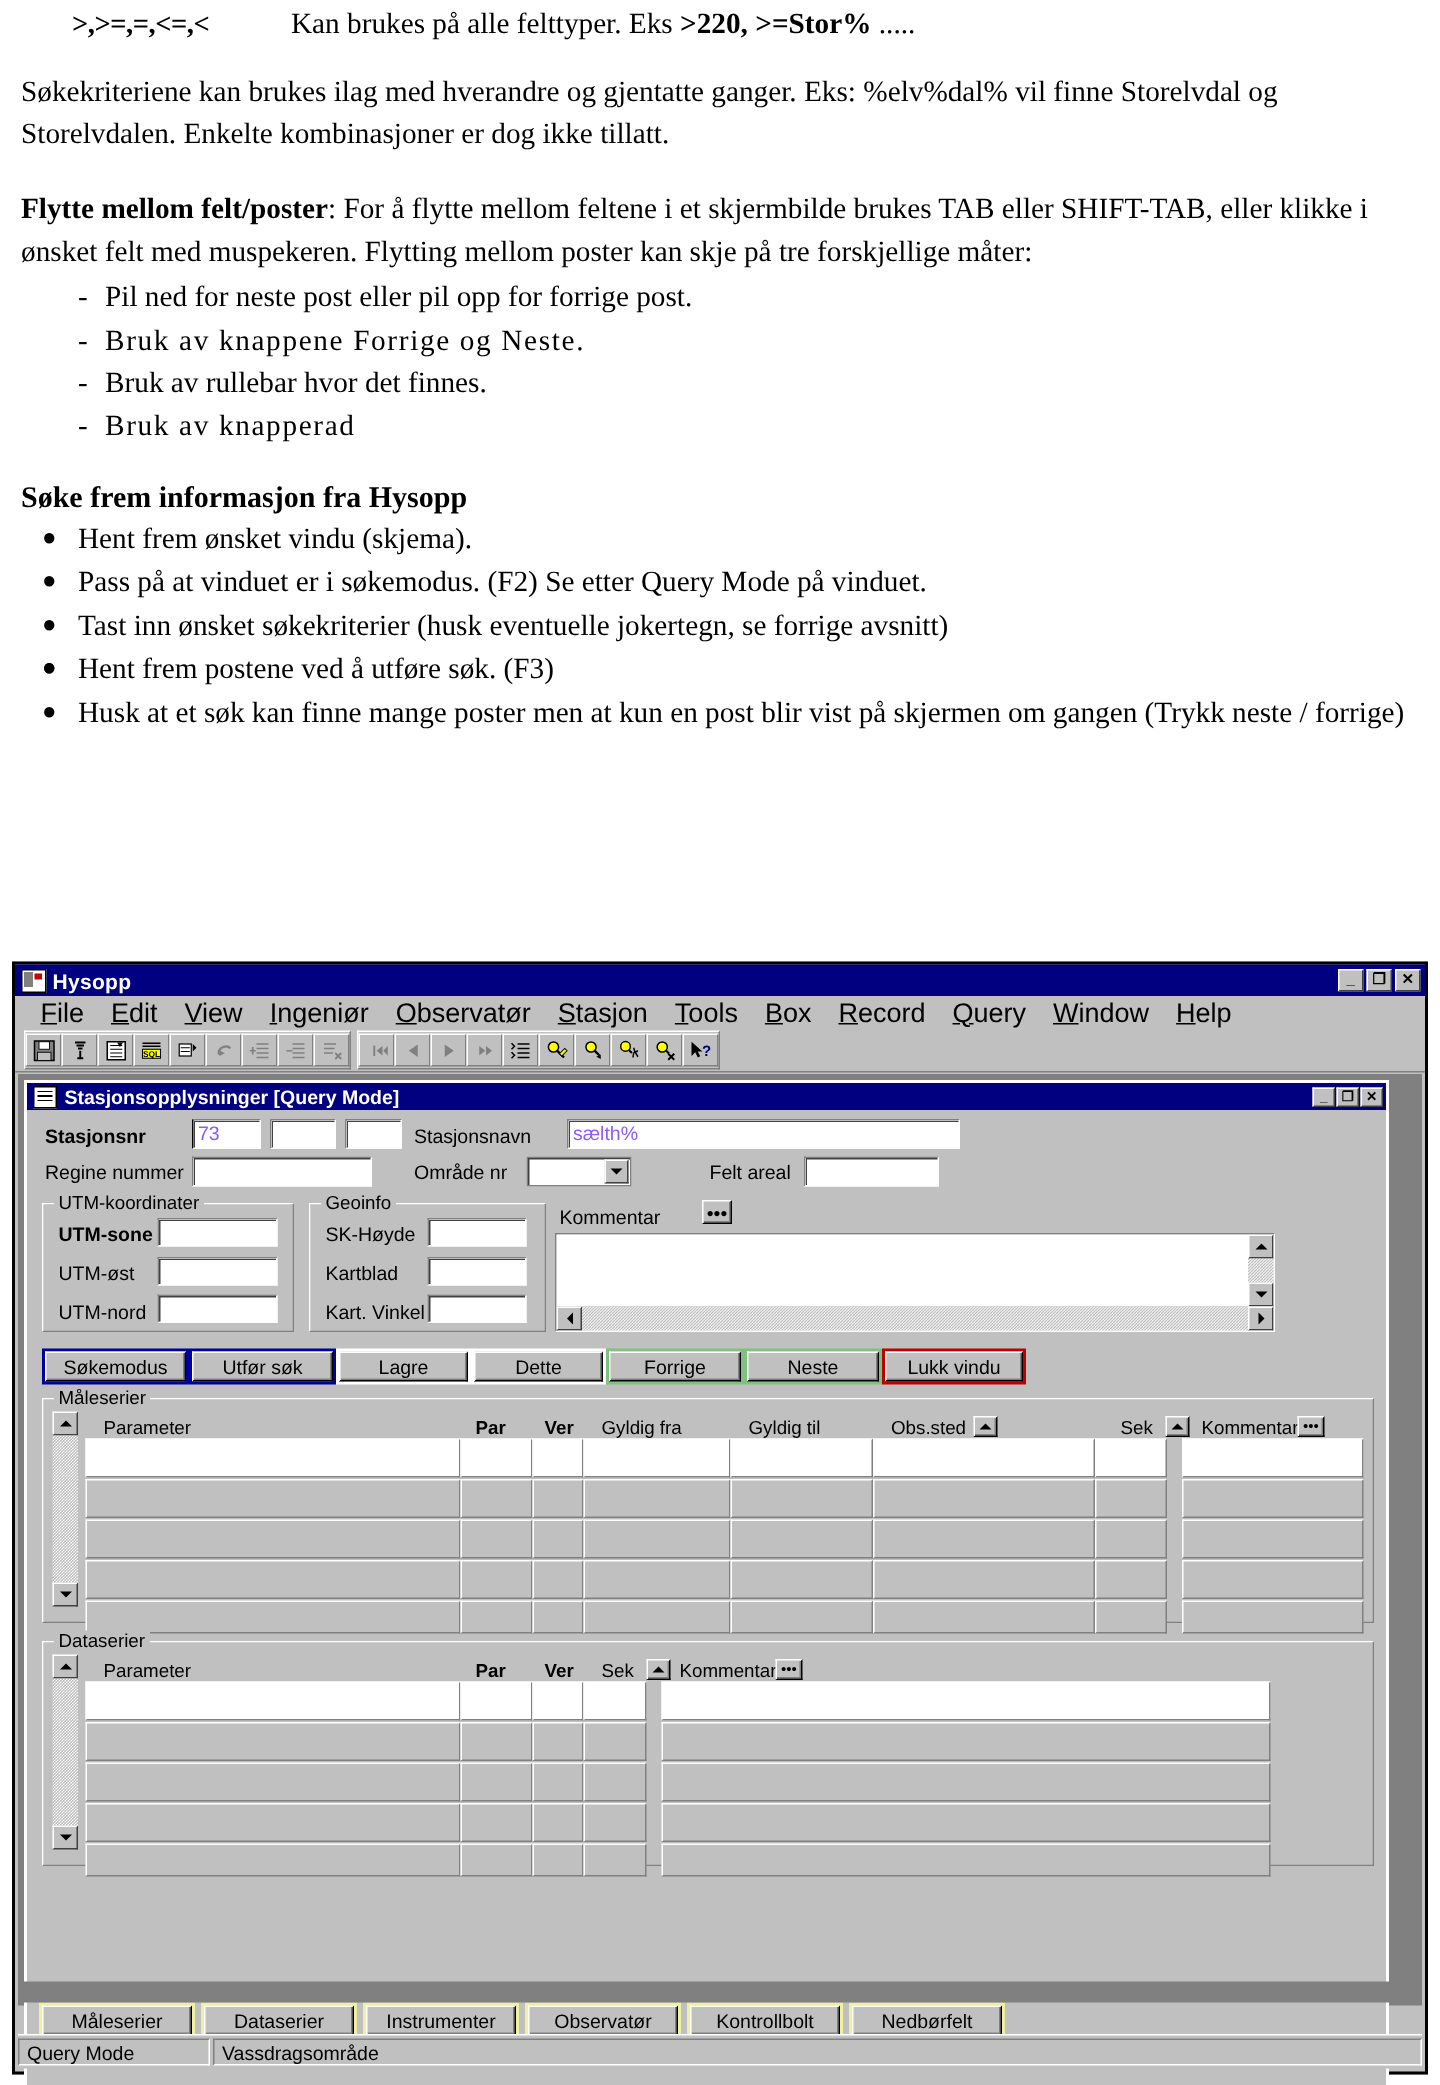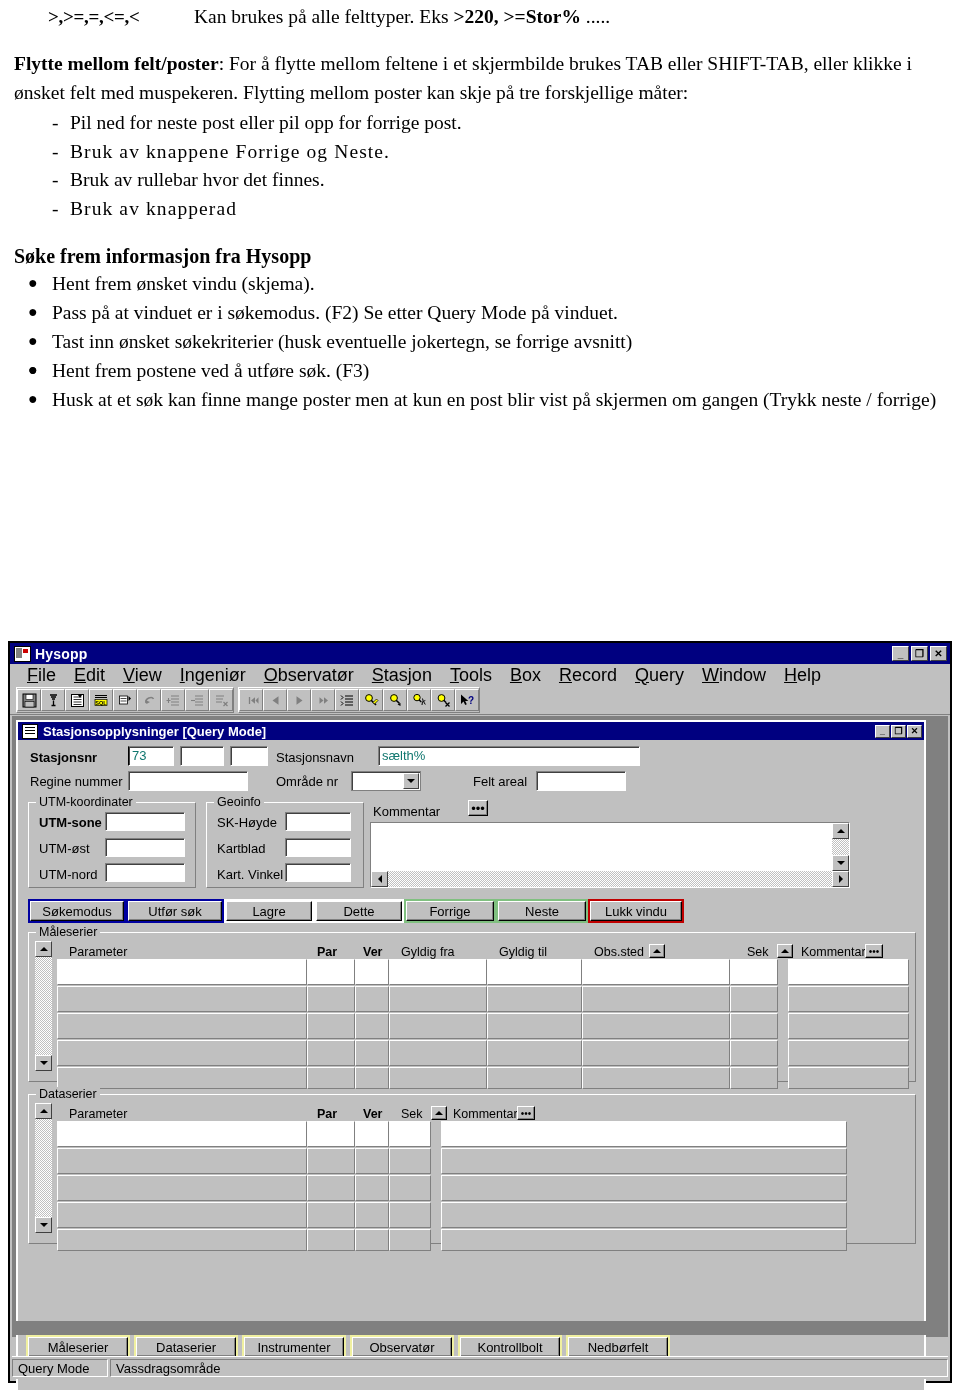--- a/index.html
+++ b/index.html
@@ -53,21 +53,21 @@
   .mdi-ico:before{content:"";position:absolute;left:2px;top:2px;right:2px;bottom:2px;
        background:repeating-linear-gradient(to bottom,#000 0 1px,#fff 1px 3px);}
   .mdi-title{color:#fff;font-family:"Liberation Sans",sans-serif;font-weight:bold;font-size:13px;flex:1;}
   .mdi-btn{width:15px;height:13px;background:#c0c0c0;border:1px solid #fff;border-right-color:#404040;border-bottom-color:#404040;
         font-family:"Liberation Sans",sans-serif;font-size:9px;line-height:11px;text-align:center;font-weight:bold;box-sizing:border-box;margin-left:1px;}
 
   .lbl{font-family:"Liberation Sans",sans-serif;font-size:13px;color:#000;position:absolute;white-space:nowrap;}
   .lbl.bold{font-weight:bold;}
   .fld{position:absolute;background:#fff;border:1px solid #808080;border-right-color:#fff;border-bottom-color:#fff;
        box-shadow:inset 1px 1px 0 #404040;box-sizing:border-box;
-       font-family:"Liberation Sans",sans-serif;font-size:13px;padding:1px 3px;color:#0f766e;overflow:hidden;white-space:nowrap;}
+       font-family:"Liberation Sans",sans-serif;font-size:13px;padding:1px 3px;color:#8b5cf6;overflow:hidden;white-space:nowrap;}
   .caret{border-left:1px solid #000;margin-left:0px;}
 
   .grp{position:absolute;border:1px solid #fff;border-top-color:#808080;border-left-color:#808080;box-sizing:border-box;}
   .grp-in{position:absolute;left:-1px;top:-1px;right:-1px;bottom:-1px;border:1px solid #808080;border-top-color:#fff;border-left-color:#fff;pointer-events:none;}
   .grp-cap{position:absolute;top:-8px;left:7px;background:#c0c0c0;padding:0 3px;font-family:"Liberation Sans",sans-serif;font-size:12.5px;z-index:2;text-align:right;}
 
   .combo{position:absolute;background:#fff;box-shadow:inset 1px 1px 0 #404040, inset -1px -1px 0 #fff;border:1px solid #808080;box-sizing:border-box;}
   .combo-arr{position:absolute;right:1px;top:1px;bottom:1px;width:16px;background:#c0c0c0;
        border:1px solid #fff;border-right-color:#404040;border-bottom-color:#404040;box-sizing:border-box;
        display:flex;align-items:center;justify-content:center;}
@@ -118,20 +118,21 @@
 </head>
 <body>
 
 <div class="doc">
 
   <div class="row-ops">
     <div class="ops-sym">&gt;,&gt;=,=,&lt;=,&lt;</div>
     <div class="ops-desc"><span>Kan brukes på alle felttyper. Eks </span><span class="b">&gt;220, &gt;=Stor%</span><span> .....</span></div>
   </div>
 
+  <div class="para">Søkekriteriene kan brukes ilag med hverandre og gjentatte ganger. Eks: %elv%dal% vil finne Storelvdal og Storelvdalen. Enkelte kombinasjoner er dog ikke tillatt.</div>
 
   <div class="para2"><span class="b">Flytte mellom felt/poster</span><span>: For å flytte mellom feltene i et skjermbilde brukes TAB eller SHIFT-TAB, eller klikke i ønsket felt med muspekeren. Flytting mellom poster kan skje på tre forskjellige måter:</span></div>
 
   <div class="dash-list">
     <div class="dash-item"><span class="dash">-</span><span>Pil ned for neste post eller pil opp for forrige post.</span></div>
     <div class="dash-item"><span class="dash">-</span><span class="spaced">Bruk av knappene Forrige og Neste.</span></div>
     <div class="dash-item"><span class="dash">-</span><span>Bruk av rullebar hvor det finnes.</span></div>
     <div class="dash-item"><span class="dash">-</span><span class="spaced">Bruk av knapperad</span></div>
   </div>
 
@@ -572,17 +573,17 @@
         <div class="inner">Kontrollbolt</div>
       </div>
     <div class="botbtn" style="background:#f0f0a0;">
         <div class="inner">Nedbørfelt</div>
       </div>
   </div>
 
   <div class="gray-strip"></div>
 
   <div class="statusbar">
-    <div class="st-cell" style="width:96px;">Query Mode</div>
+    <div class="st-cell" style="width:128px;">Query Mode</div>
     <div class="st-cell wide">Vassdragsområde</div>
   </div>
 
 </div>
 
 </body></html>

